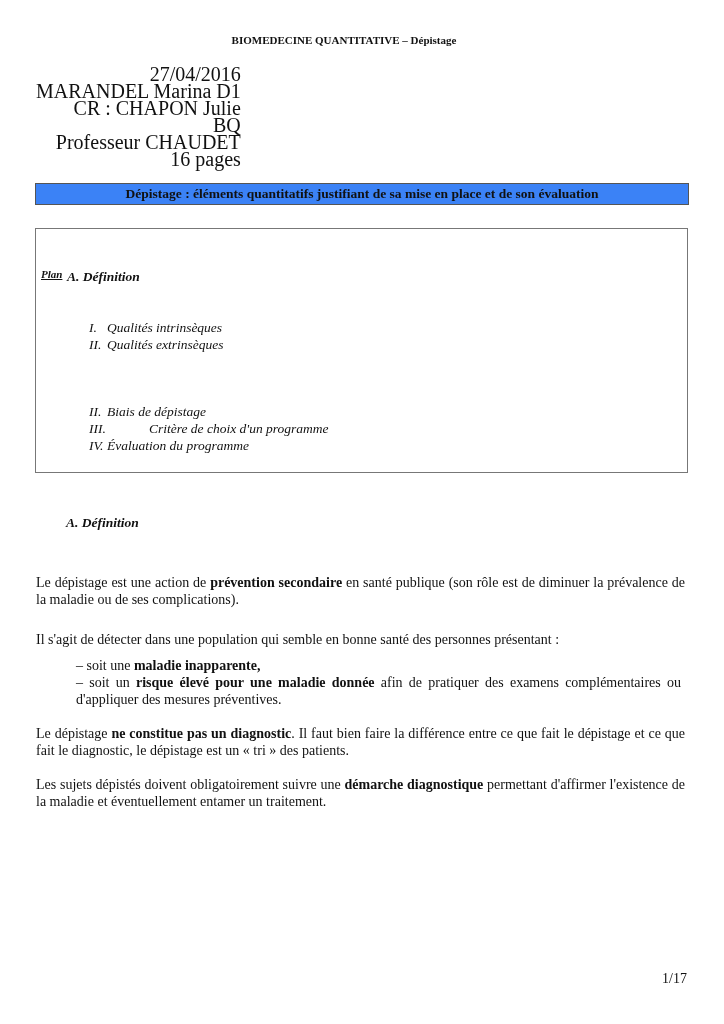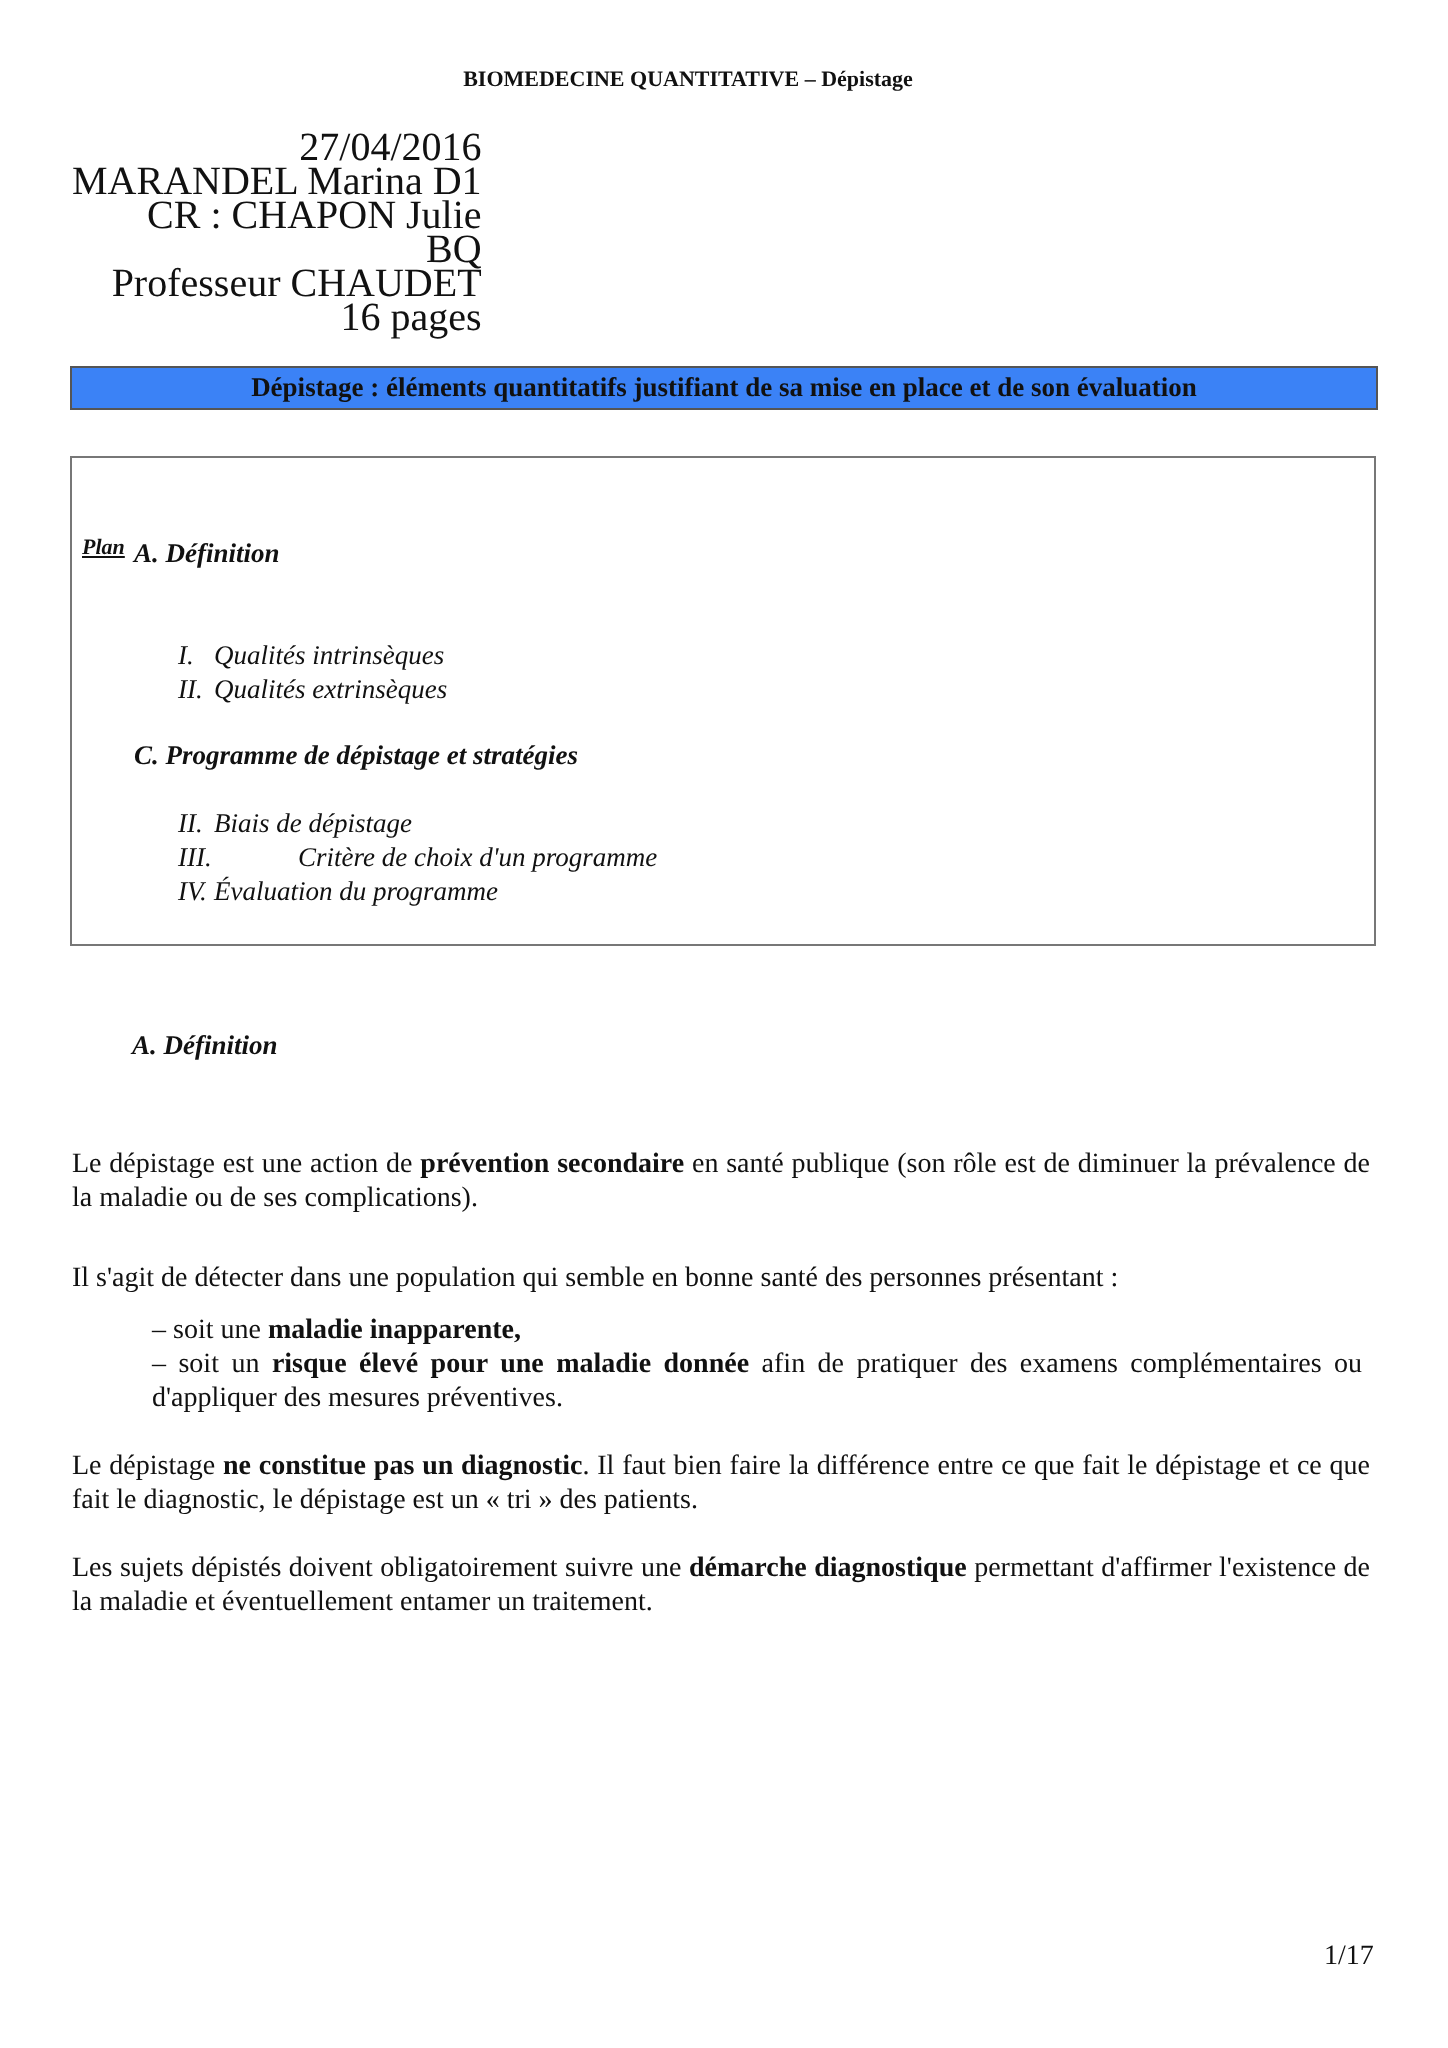--- a/index.html
+++ b/index.html
@@ -43,21 +43,20 @@
 
   <div class="plan-sec" style="top:40px">A.  Définition</div>
 
   <div class="plan-sub" style="top:91px">
     <span class="num" style="width:18px">I.</span><span>Qualités intrinsèques</span>
   </div>
   <div class="plan-sub" style="top:108px">
     <span class="num" style="width:18px">II.</span><span>Qualités extrinsèques</span>
   </div>
 
-  <div class="plan-sec" style="top:141px">C.  Programme de dépistage et stratégies</div>
   <div class="plan-sub" style="top:175px">
     <span class="num" style="width:18px">II.</span><span>Biais de dépistage</span>
   </div>
   <div class="plan-sub" style="top:192px">
     <span class="num" style="width:60px">III.</span><span>Critère de choix d'un programme</span>
   </div>
   <div class="plan-sub" style="top:209px">
     <span class="num" style="width:18px">IV.</span><span>Évaluation du programme</span>
   </div>
 </div>

